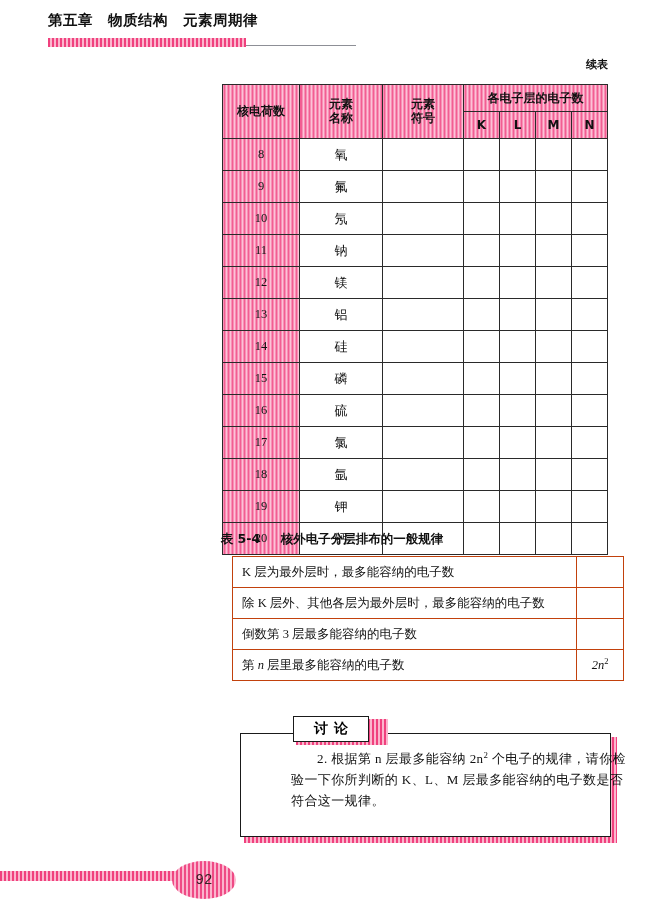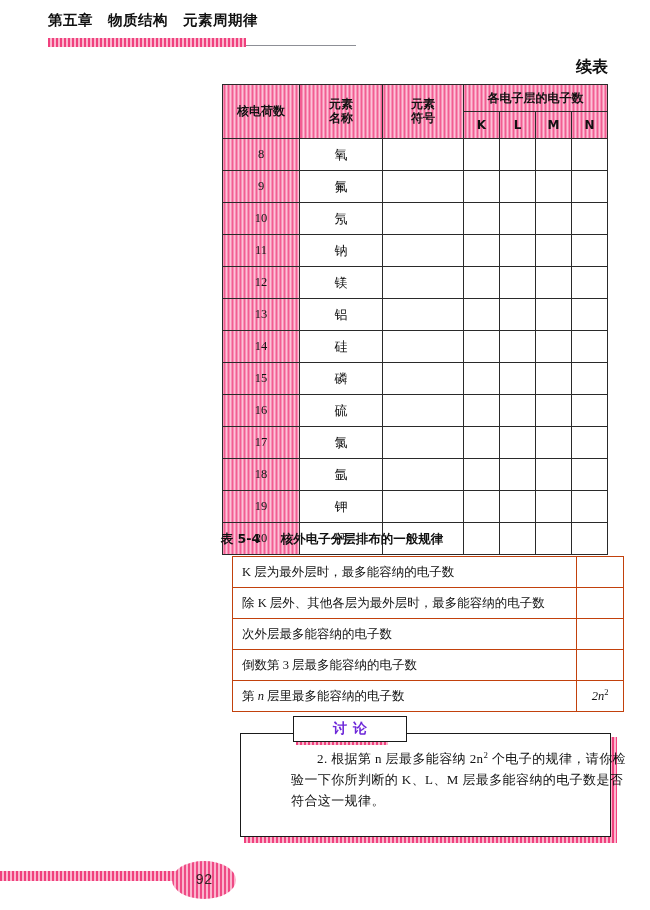--- a/index.html
+++ b/index.html
@@ -55,21 +55,21 @@
     height: 1px;
     background: #8d8f96;
   }
 
   
   .continued-label {
     position: absolute;
     right: 42px;
     top: 57px;
     font-family: Liberation Serif, serif;
-    font-size: 16px;
+    font-size: 11px;
     font-weight: bold;
     color: #111;
     text-align: right;
   }
 
   
   .elements-table {
     position: absolute;
     left: 222px;
     top: 84px;
@@ -221,33 +221,33 @@
     background-image: repeating-linear-gradient(
       90deg,
       #f0417e 0px, #f0417e 2px,
       #fbb6cd 2px, #fbb6cd 4px
     );
   }
   .discussion-label {
     position: absolute;
     left: 53px;
     top: -17px;
-    width: 114px;
+    width: 76px;
     height: 26px;
     border: 1.5px solid #1a1a1a;
     background: #ffffff;
     box-sizing: border-box;
     text-align: center;
     line-height: 23px;
     font-family: "DejaVu Sans", "Liberation Sans", sans-serif;
     font-weight: bold;
     font-size: 14px;
     letter-spacing: 6px;
     text-indent: 6px;
-    color: #6d28d9;
+    color: #000000;
   }
 
   
   .footer-stripe {
     position: absolute;
     left: 0;
     top: 871px;
     width: 196px;
     height: 10px;
     background-image: repeating-linear-gradient(
@@ -438,24 +438,20 @@
   <tbody>
     <tr>
       <td style="width:334px;">K 层为最外层时，最多能容纳的电子数</td>
       <td class="value-cell" style="width:44px;"></td>
     </tr>
     <tr>
       <td>除 K 层外、其他各层为最外层时，最多能容纳的电子数</td>
       <td class="value-cell"></td>
     </tr>
     <tr>
-      <td>次外层最多能容纳的电子数</td>
-      <td class="value-cell"></td>
-    </tr>
-    <tr>
       <td>倒数第 3 层最多能容纳的电子数</td>
       <td class="value-cell"></td>
     </tr>
     <tr>
       <td><span>第 </span><span class="italic-n">n</span><span> 层里最多能容纳的电子数</span></td>
       <td class="value-cell"><span class="italic-n">2n</span><sup class="sup2">2</sup></td>
     </tr>
   </tbody>
 </table>
 

